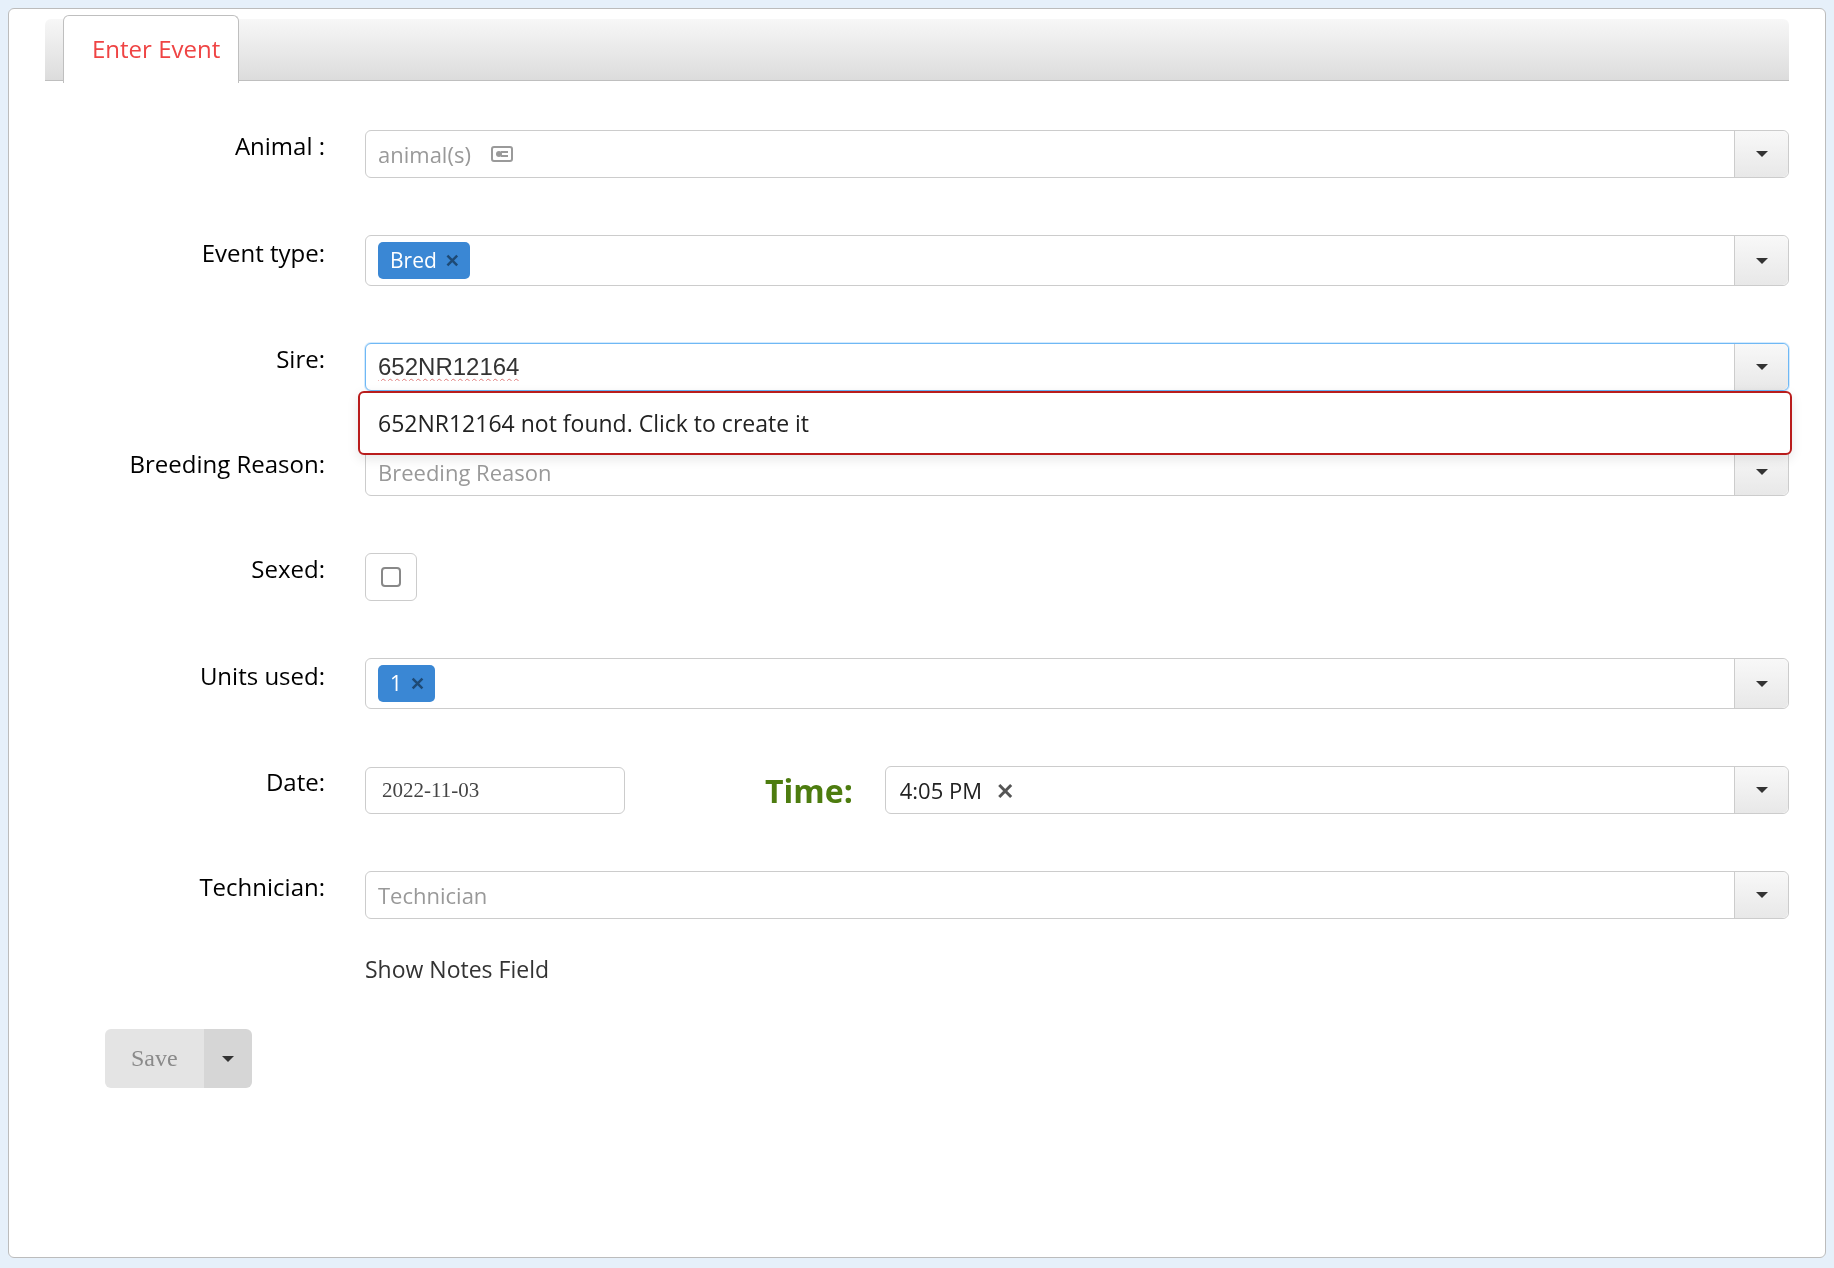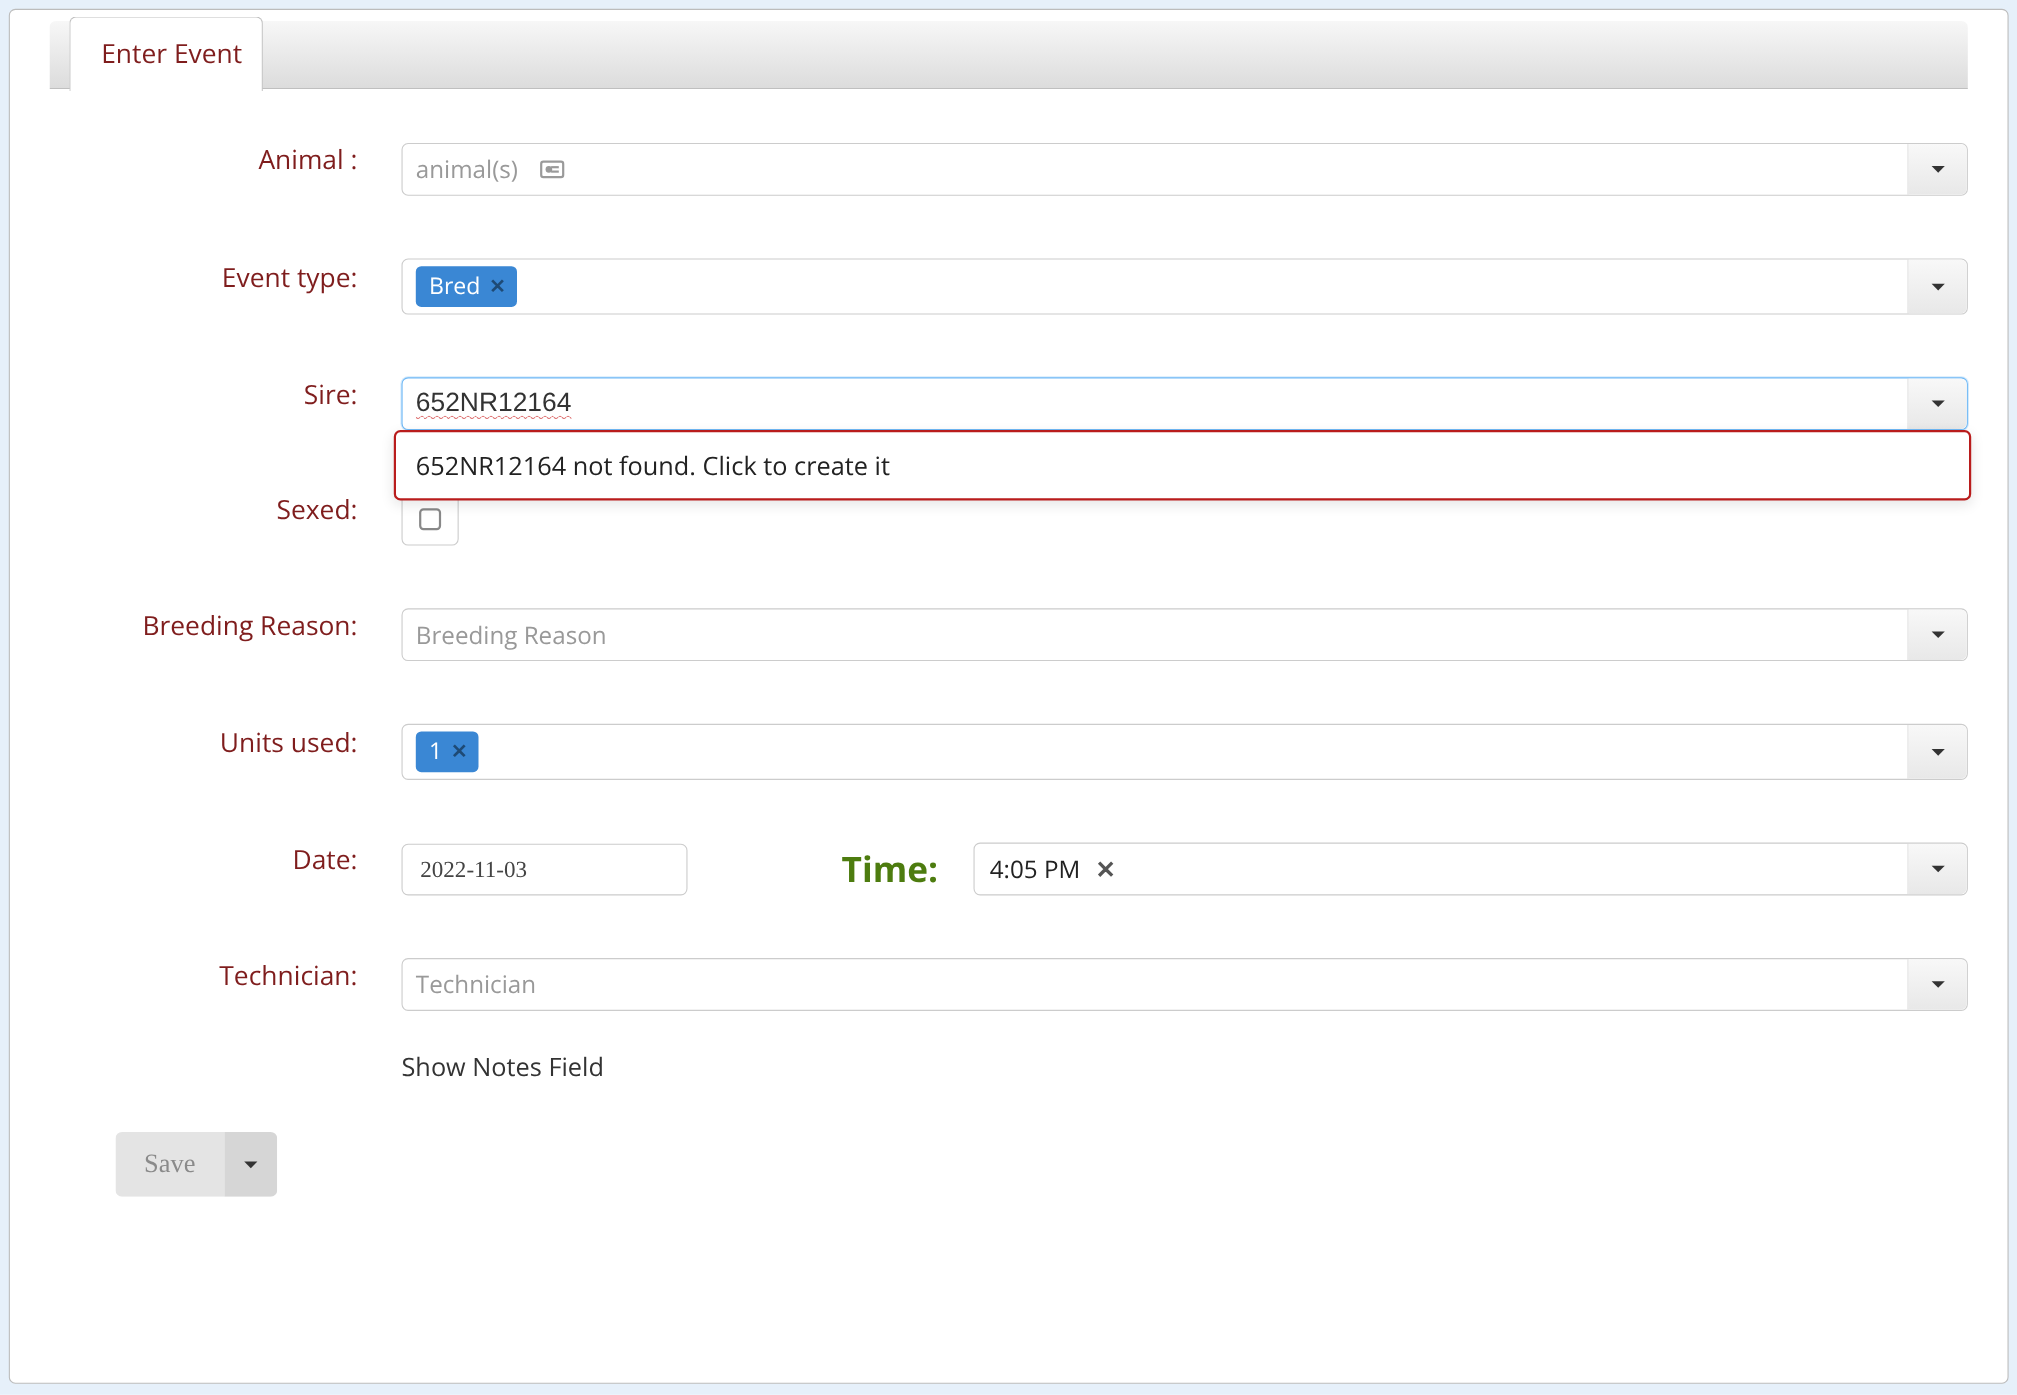--- a/index.html
+++ b/index.html
@@ -31,37 +31,37 @@
     position: absolute;
     left: 18px;
     top: -4px;
     background: #fff;
     border: 1px solid #bfbfbf;
     border-bottom: none;
     border-top-left-radius: 6px;
     border-top-right-radius: 6px;
     padding: 16px 18px 18px 28px;
     font-size: 24px;
-    color: #7f1d1d;
+    color: #ef4444;
   }
   .form-area {
     padding: 32px 36px 40px 36px;
   }
   .form-row {
     display: flex;
     align-items: center;
     margin-bottom: 40px;
     position: relative;
   }
   .form-label {
     width: 320px;
     text-align: right;
     padding-right: 40px;
     font-size: 24px;
-    color: #7f1d1d;
+    color: #000000;
   }
   .form-control-wrap {
     flex: 1;
     position: relative;
     margin-top: 17px;
   }
   .select-box {
     display: flex;
     width: 100%;
     border: 1px solid #ccc;
@@ -312,39 +312,39 @@
           <div class="select-caret">
               <div class="caret-down"></div>
             </div>
         </div>
         <div class="dropdown-popup">652NR12164 not found. Click to create it</div>
       </div>
     </div>
 
     
     <div class="form-row">
+      <div class="form-label">Breeding Reason:</div>
+      <div class="form-control-wrap">
+        <div class="select-box">
+          <div class="select-content">
+            <span class="select-placeholder">Breeding Reason</span>
+          </div>
+          <div class="select-caret">
+              <div class="caret-down"></div>
+            </div>
+        </div>
+      </div>
+    </div>
+
+    
+    <div class="form-row">
       <div class="form-label">Sexed:</div>
       <div class="form-control-wrap">
         <div class="checkbox-wrap">
           <div class="checkbox-inner"></div>
-        </div>
-      </div>
-    </div>
-
-    
-    <div class="form-row">
-      <div class="form-label">Breeding Reason:</div>
-      <div class="form-control-wrap">
-        <div class="select-box">
-          <div class="select-content">
-            <span class="select-placeholder">Breeding Reason</span>
-          </div>
-          <div class="select-caret">
-              <div class="caret-down"></div>
-            </div>
         </div>
       </div>
     </div>
 
     
     <div class="form-row">
       <div class="form-label">Units used:</div>
       <div class="form-control-wrap">
         <div class="select-box">
           <div class="select-content">

